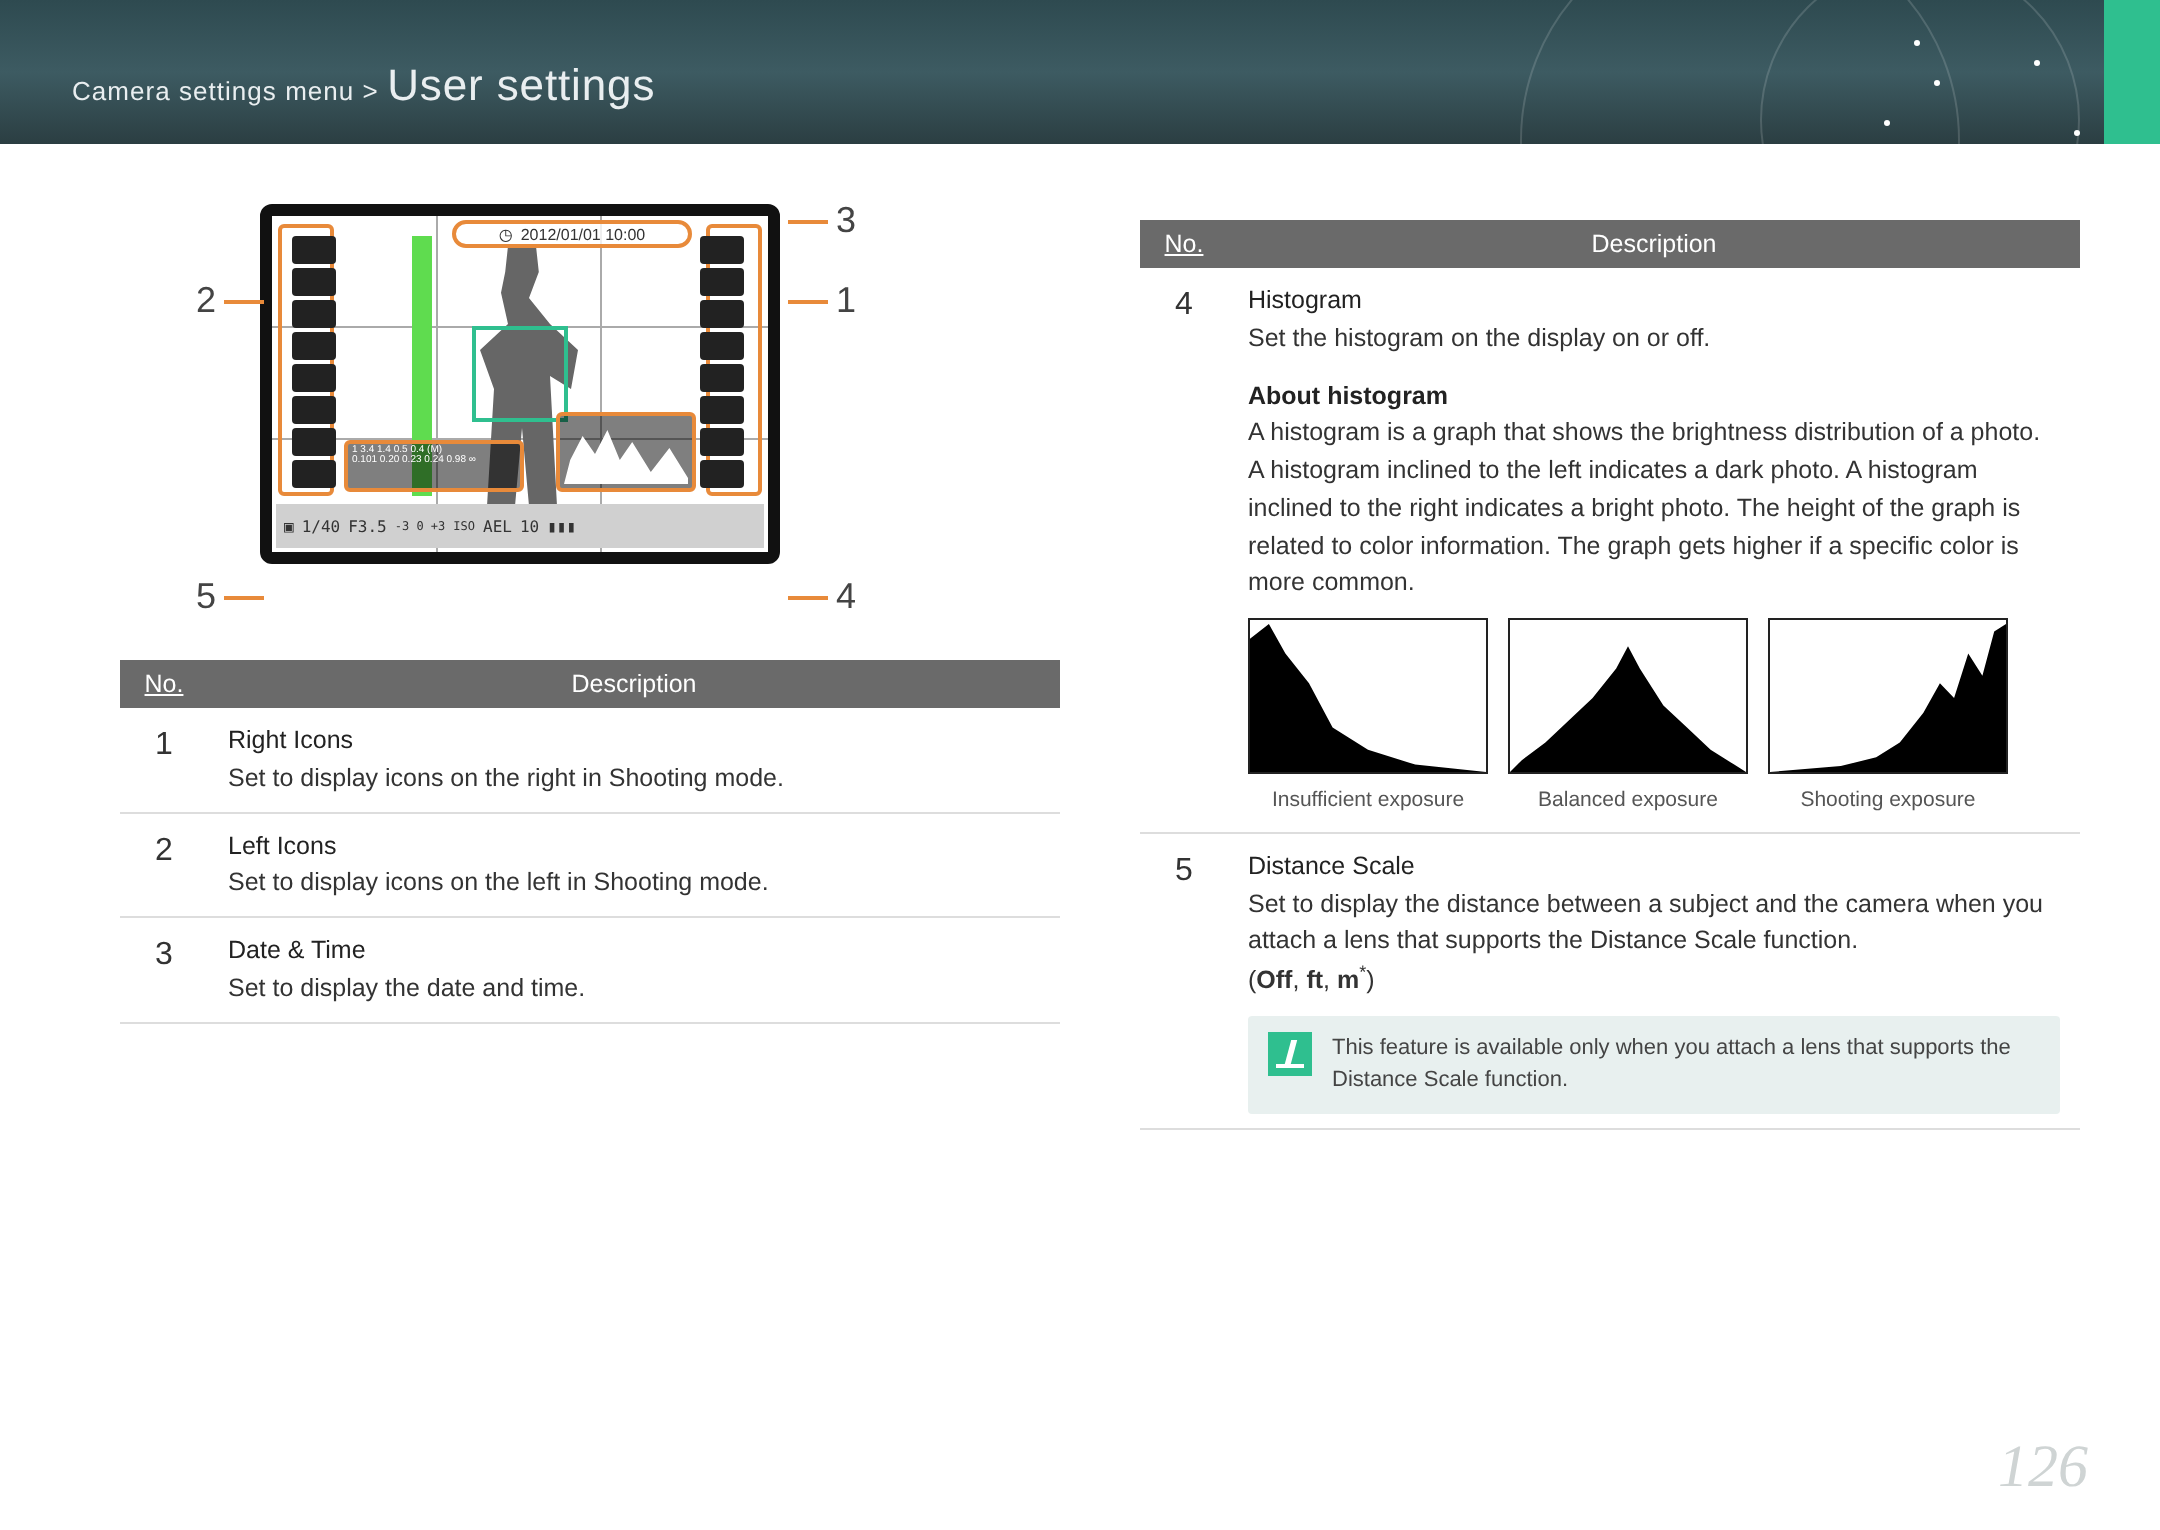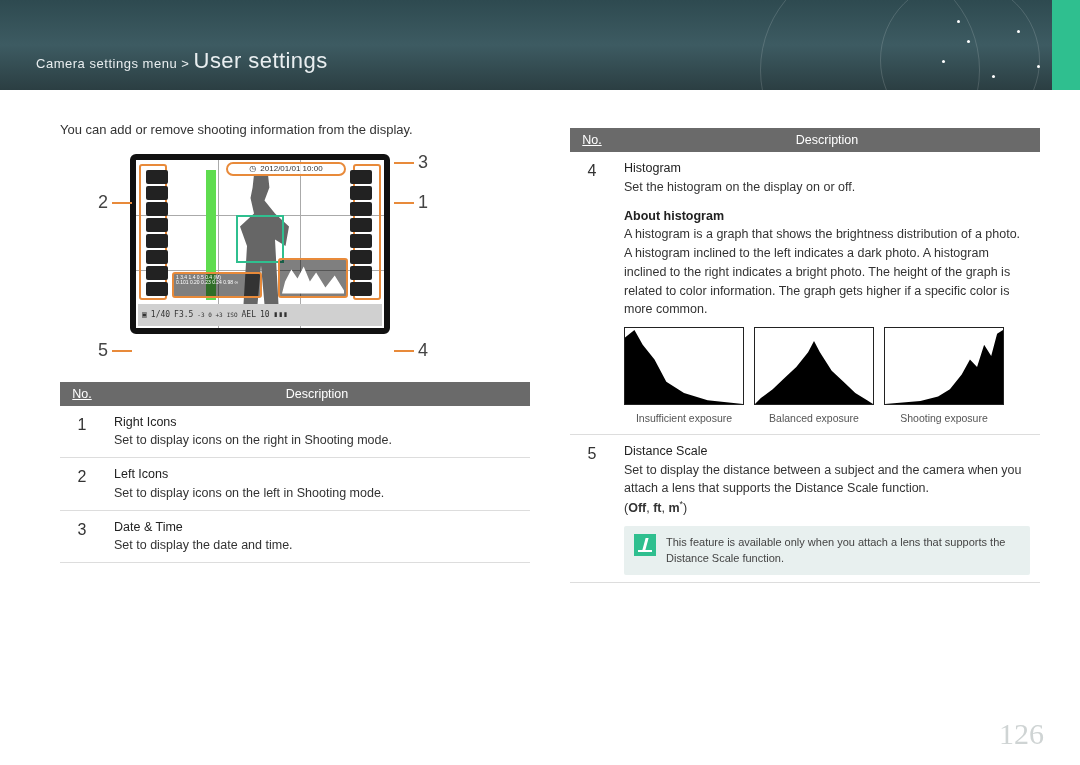--- a/index.html
+++ b/index.html
@@ -5,21 +5,21 @@
   * { box-sizing: border-box; margin: 0; padding: 0; }
   body {
     font-family: Arial, Helvetica, sans-serif;
     width: 1080px;
     height: 765px;
     background: #ffffff;
     position: relative;
     color: #333;
   }
   .header-band {
-    height: 90px;
+    height: 72px;
     background: linear-gradient(180deg, #2e4a50 0%, #3d5b62 50%, #2b3e42 100%);
     position: relative;
     overflow: hidden;
   }
   .header-deco {
     position: absolute; top:-40px; right:100px;
     width: 220px; height: 220px;
     border: 1px solid rgba(255,255,255,.15);
     border-radius: 50%;
   }
@@ -106,40 +106,39 @@
   .hcaps span{ width:120px; text-align:center;}
 
   .note{ background:#e8f0ef; display:flex; gap:10px; padding:8px 10px; margin-top:8px; border-radius:2px;}
   .note .nicon{ width:22px; height:22px; background:#2fbf8f; position:relative; flex:none;}
   .note .nicon::after{ content:""; position:absolute; left:10px; top:4px; width:3px; height:12px; background:#fff; transform: skewX(-15deg);}
   .note .nicon::before{ content:""; position:absolute; left:4px; bottom:4px; width:14px; height:2px; background:#fff;}
   .note .ntext{ font-size:11px; color:#444; line-height:1.5;}
 
   .pagenum{
     position:absolute; right:36px; bottom:14px;
-    font-size:30px; color:#cfd4d4; font-family:"Times New Roman", serif;
+    font-style:italic; font-size:30px; color:#cfd4d4; font-family:"Times New Roman", serif;
   }
 </style>
 </head>
 <body>
 
 <div class="header-band">
   <div class="header-deco"></div>
   <div class="header-deco d2"></div>
   <div class="header-dots"></div>
   <div class="header-edge"></div>
   <div class="breadcrumb">
     <span>Camera settings menu &gt; </span><span class="strong">User settings</span>
   </div>
 </div>
 
 <div class="content">
 
   <div class="col">
-    <p class="intro">You can add or remove shooting information from the display.</p>
 
     <div class="lcd-wrap">
       <div class="lcd">
         <div class="grid-line v1"></div>
           <div class="grid-line v2"></div>
         <div class="grid-line h1"></div>
           <div class="grid-line h2"></div>
         <div class="level-bar"></div>
         <div class="silhouette"></div>
         <div class="focus-bracket"></div>

